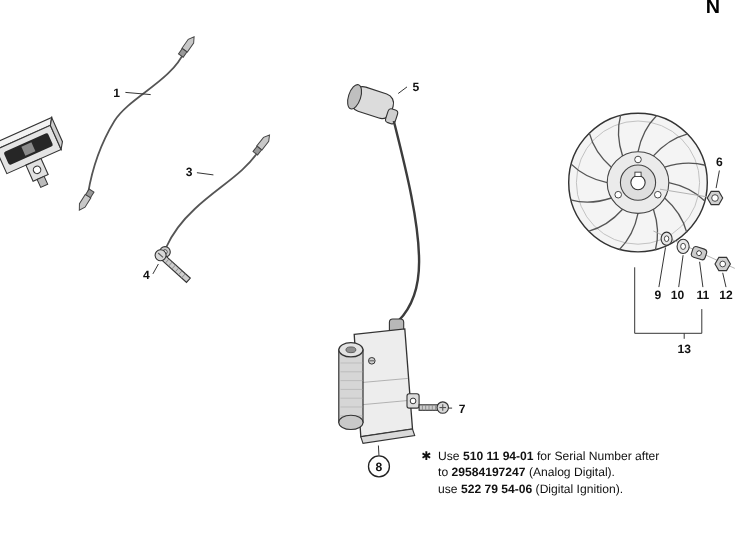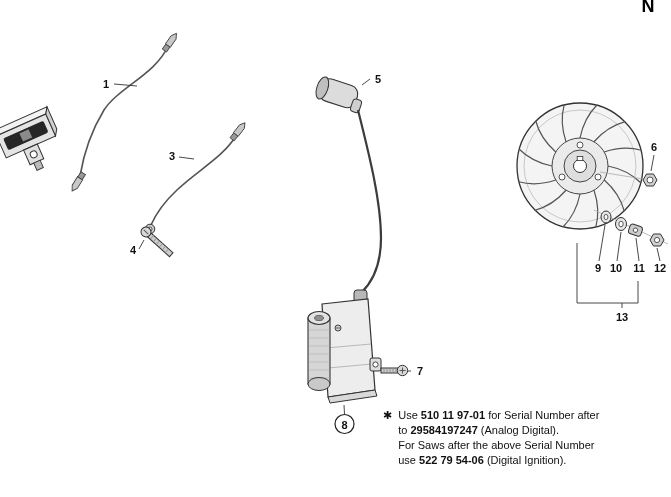--- a/index.html
+++ b/index.html
@@ -197,20 +197,19 @@
 
     <polyline class="leader" points="577,243 577,303 638,303 638,281" fill="none"></polyline>
     <line class="leader" x1="622" y1="303" x2="622" y2="308"></line>
     <text class="lbl" x="622" y="321" text-anchor="middle">13</text>
 
   </svg>
 
   <div class="note">
     <span class="marker">✱</span>
     <div class="note-lines">
-      <div class="note-line"><span>Use </span><b>510 11 97-01</b><span> for Serial Number after</span></div>
+      <div class="note-line"><span>Use </span><b>510 11 94-01</b><span> for Serial Number after</span></div>
       <div class="note-line"><span>to </span><b>29584197247</b><span> (Analog Digital).</span></div>
-      <div class="note-line"><span>For Saws after the above Serial Number</span></div>
       <div class="note-line"><span>use </span><b>522 79 54-06</b><span> (Digital Ignition).</span></div>
     </div>
   </div>
 
 </div>
 
 </body></html>

